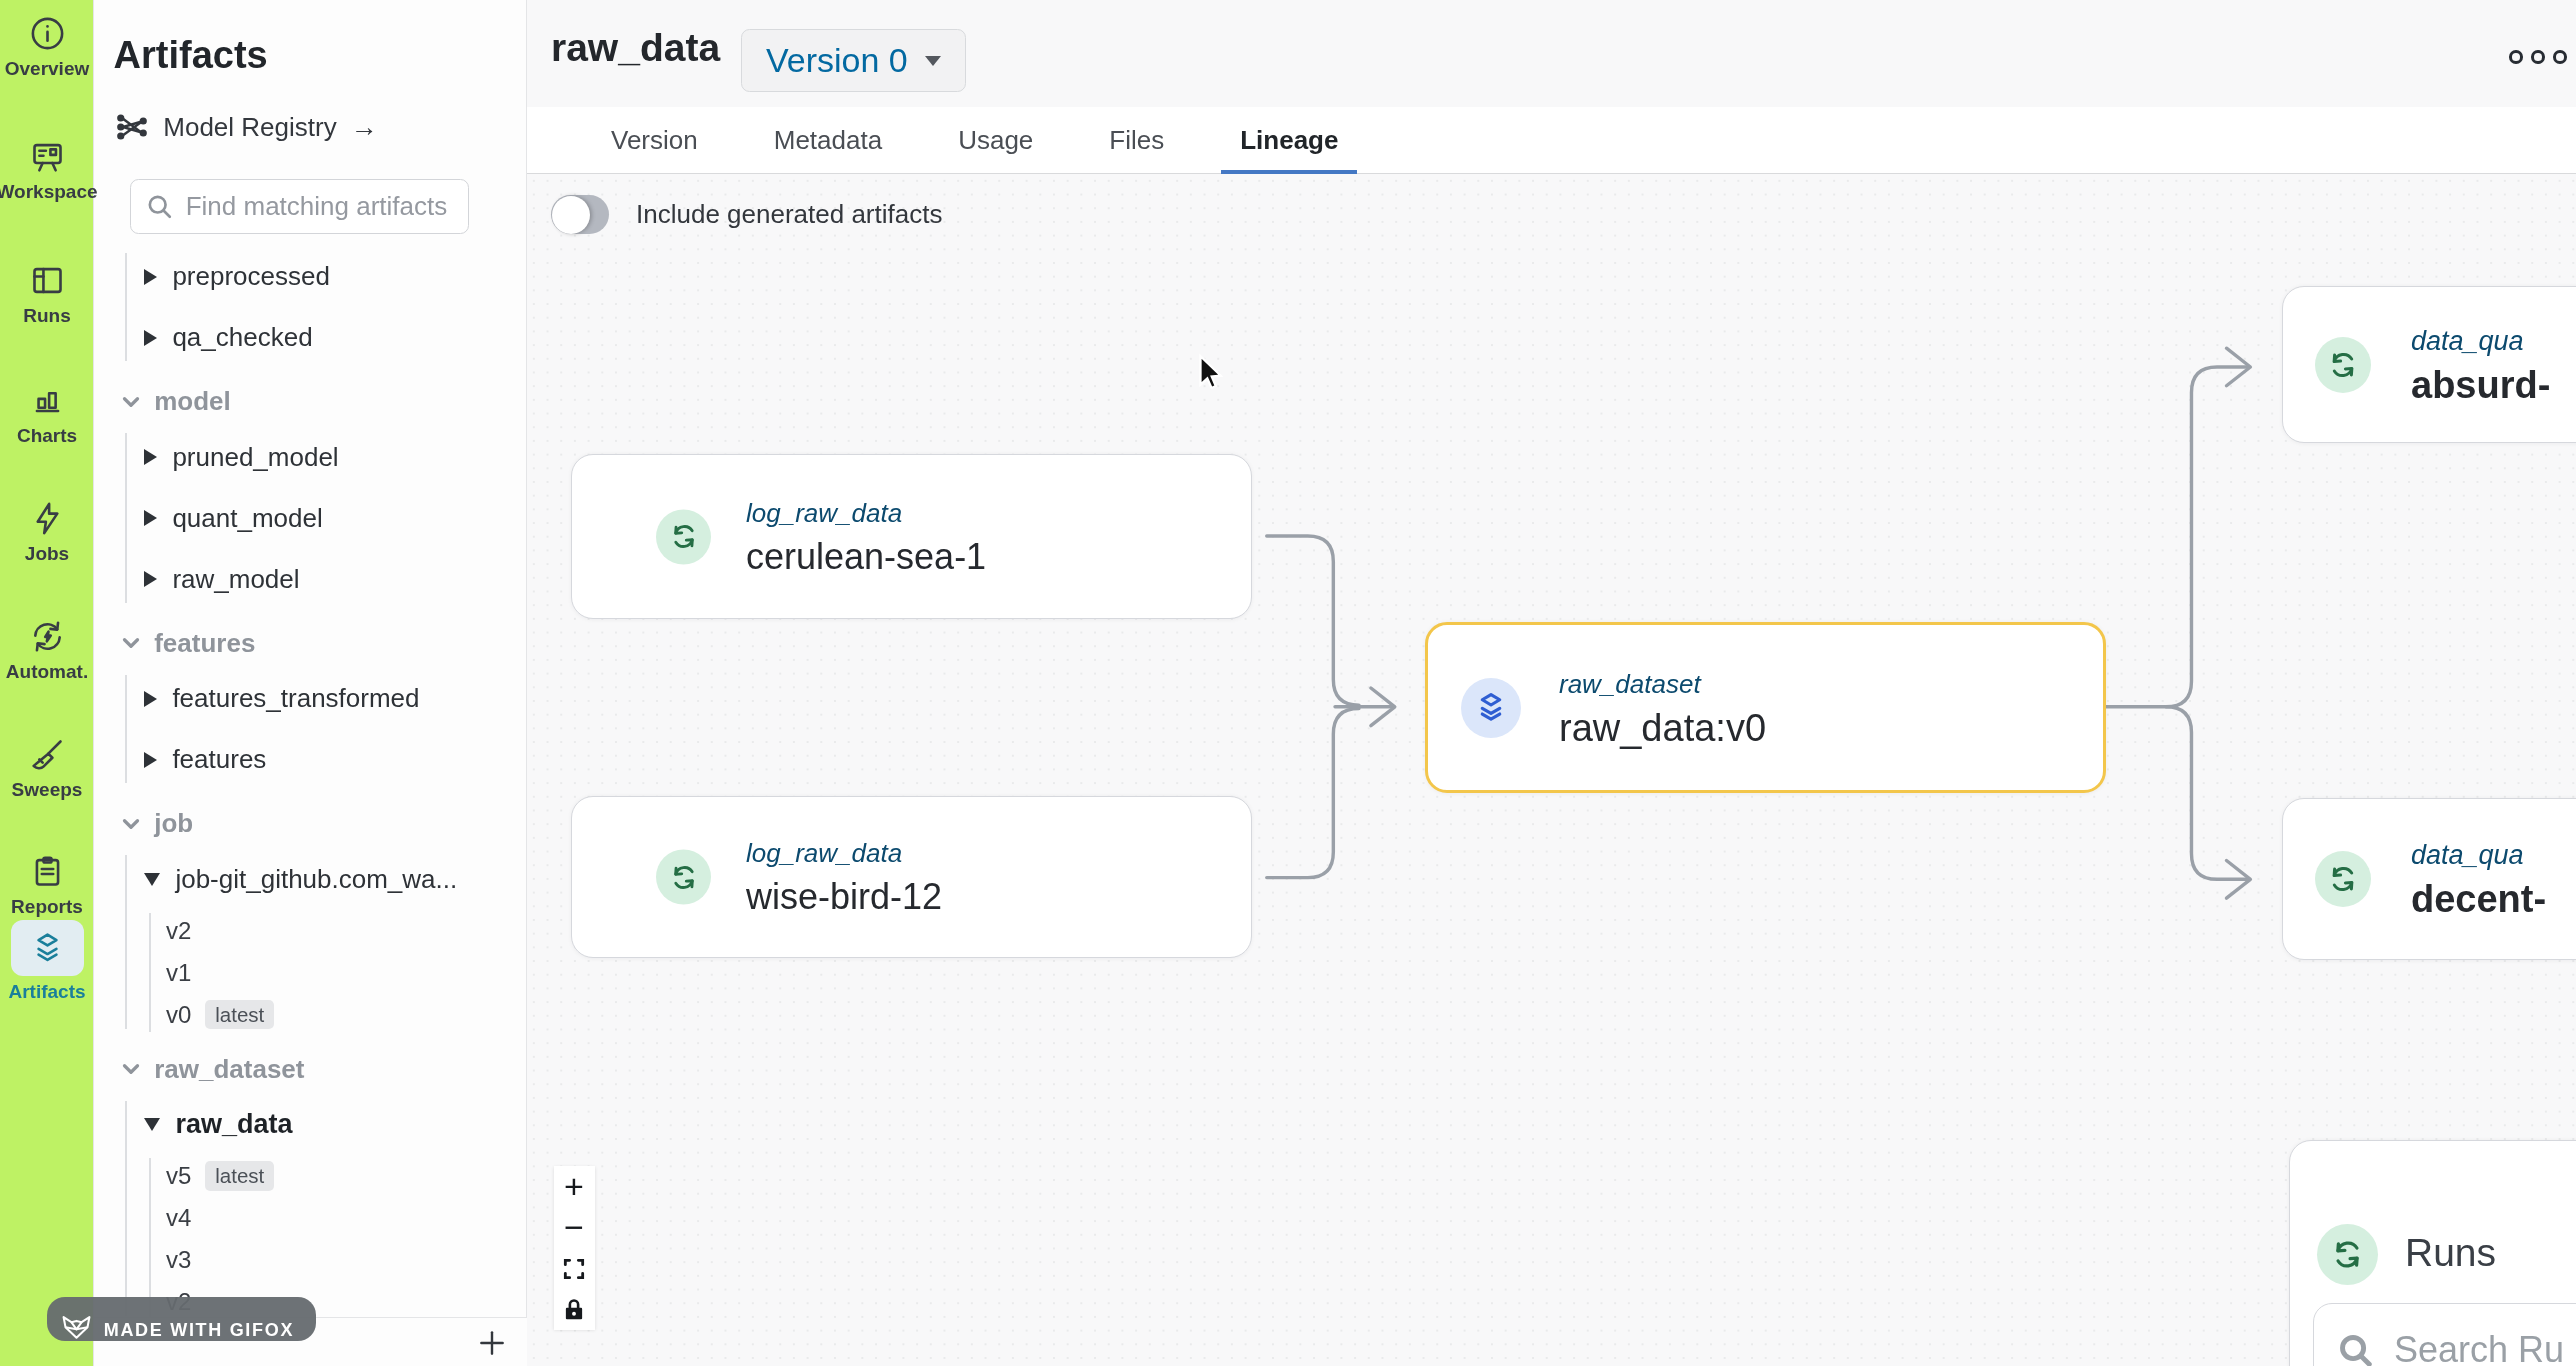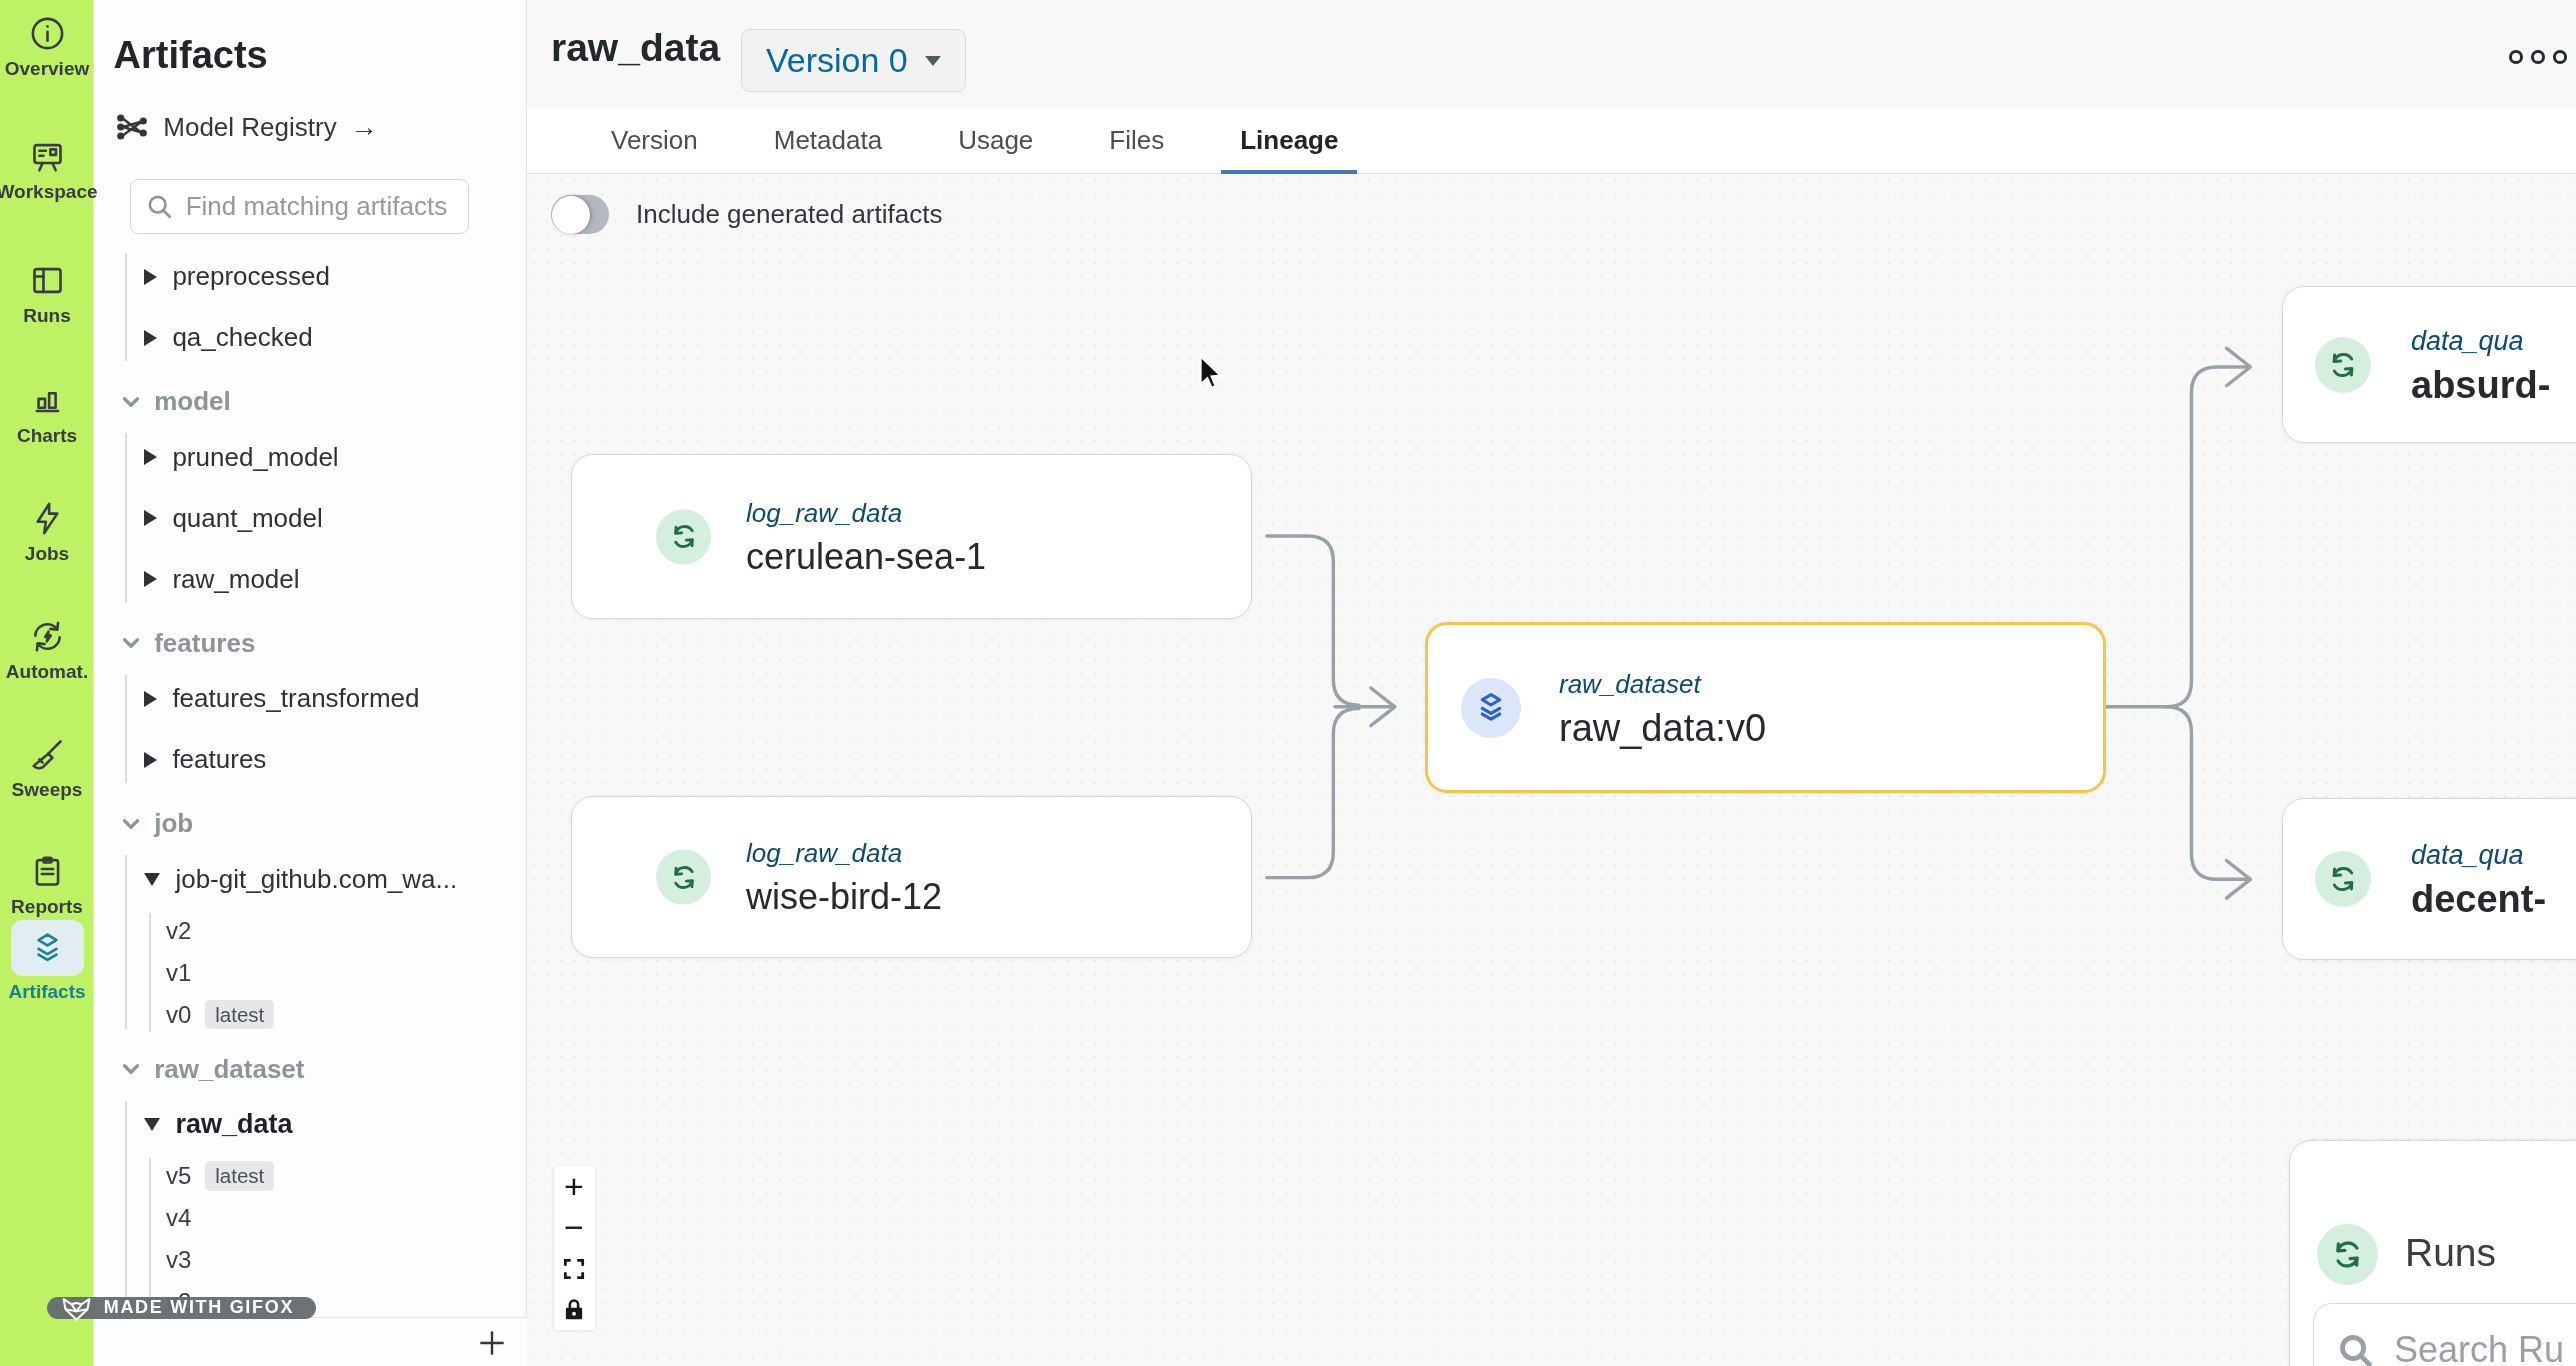--- a/index.html
+++ b/index.html
@@ -117,22 +117,22 @@
   .zoom-ctl { position:absolute; left:26.5px; top:992px; width:41px; display:flex; flex-direction:column;
     box-shadow:0 0.9px 3.4px rgba(0,0,0,.12); }
   .zbtn { width:41px; height:41px; background:#fff; display:flex; align-items:center; justify-content:center;
     font-size:34px; color:#16191d; cursor:pointer; user-select:none; }
   .zbtn svg { width:26px; height:26px; stroke:#16191d; stroke-width:2.6; fill:none; stroke-linecap:round; }
   .zbtn svg.filled { fill:#16191d; stroke:none; }
 
   .cursor { position:absolute; left:667px; top:179px; width:39px; height:39px; z-index:90; pointer-events:none; }
 
   
-  .gifox { position:absolute; left:47px; top:1297px; height:22px; padding:0 22px 0 13.7px; border-radius:18px;
-    background:rgba(101,106,111,.95); display:flex; align-items:flex-start; gap:12px; z-index:60; }
+  .gifox { position:absolute; left:47px; top:1297px; height:44px; padding:0 22px 0 13.7px; border-radius:18px;
+    background:rgba(101,106,111,.95); display:flex; align-items:flex-end; gap:12px; z-index:60; }
   .gifox svg { width:31px; height:26px; stroke:#fff; stroke-width:1.6; fill:none; stroke-linejoin:round; }
   .gifox span { color:#fff; font-size:18px; font-weight:700; letter-spacing:1.7px; }
 </style>
 </head>
 <body>
 
 <div class="app">
 
   <nav class="rail">
     <div class="rail-item" style="top:13.7px">

